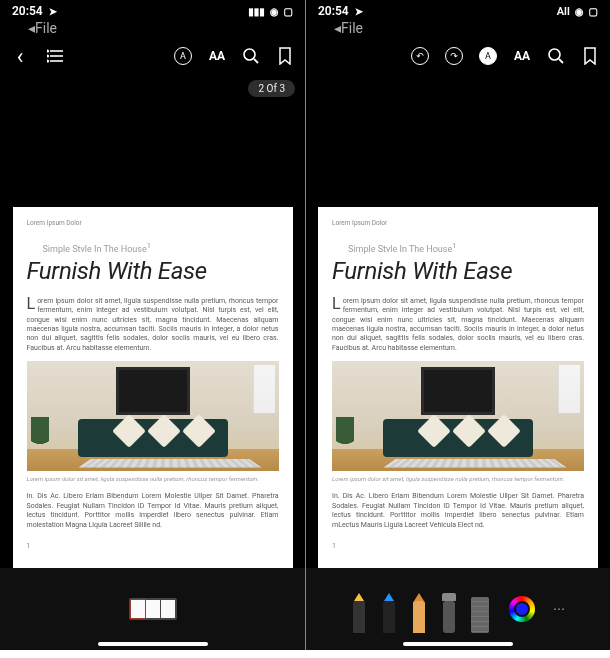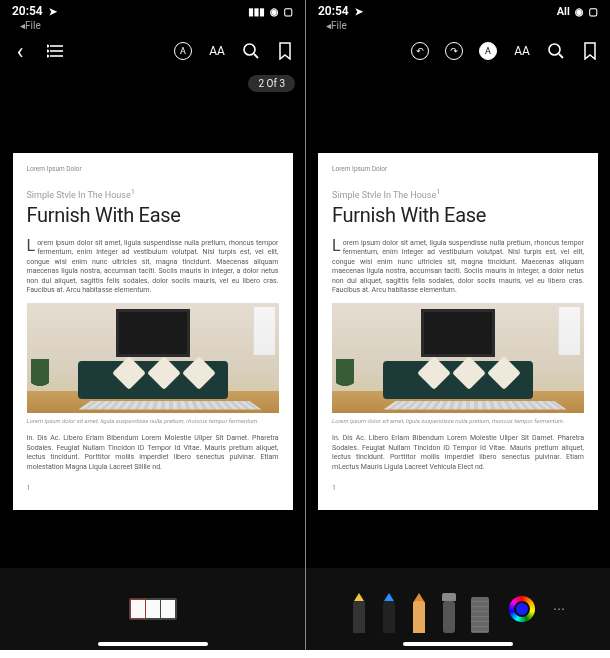--- a/index.html
+++ b/index.html
@@ -30,39 +30,39 @@
     color: #fff;
     font-size: 12px;
     font-weight: 600;
     justify-content: space-between;
   }
   .status-left { display: flex; gap: 6px; align-items: center; }
   .status-right { display: flex; gap: 5px; align-items: center; }
   .sb-icon { font-size: 10px; }
   .file-label {
     color: #aaa;
-    font-size: 10px;
-    padding: 0 20px;
+    font-size: 14px;
+    padding: 0 28px;
     margin-top: -2px;
   }
 
   
   .toolbar {
     height: 40px;
     display: flex;
     align-items: center;
     padding: 0 10px;
     color: #fff;
   }
   .tb-left { display: flex; gap: 16px; align-items: center; }
   .tb-right { margin-left: auto; display: flex; gap: 14px; align-items: center; }
   .tb-icon { width: 20px; height: 20px; display: flex; align-items: center; justify-content: center; }
   .circled { border: 1.2px solid #fff; border-radius: 50%; width: 18px; height: 18px; display: flex; align-items: center; justify-content: center; font-size: 9px; }
   .circled.filled { background: #fff; color: #000; }
-  .aa { font-weight: 400; font-size: 12px; letter-spacing: 0; }
+  .aa { font-weight: 700; font-size: 12px; letter-spacing: 0; }
 
   
   .content {
     flex: 1;
     background: #000;
     display: flex;
     flex-direction: column;
     position: relative;
   }
   .page-badge {
@@ -72,48 +72,50 @@
     background: rgba(50,50,50,0.92);
     color: #eee;
     border-radius: 11px;
     font-size: 10px;
     padding: 3px 10px;
     z-index: 2;
   }
   .doc-wrap {
     flex: 1;
     display: flex;
-    align-items: center;
+    align-items: flex-end;
     justify-content: center;
     overflow: hidden;
     padding-top: 24px;
   }
   .doc {
     background: #fff;
     width: 280px;
     padding: 12px 14px 18px 14px;
     color: #333;
     position: relative;
   }
   .doc .src {
     font-size: 6.5px;
     color: #888;
     margin-bottom: 14px;
   }
   .doc .sub {
     color: #9c9c9c;
     font-size: 9px;
     margin-bottom: 3px;
+    margin-left: 16px;
   }
   .doc .title {
-    font-size: 20px;
+    font-size: 24px;
     font-weight: 400;
     color: #222;
     margin-bottom: 12px;
     letter-spacing: -0.3px;
+    font-style: italic;
   }
   .doc .body {
     font-size: 7px;
     color: #5a5a5a;
     line-height: 1.35;
     text-align: justify;
     margin-bottom: 8px;
   }
   .doc .body .drop {
     float: left;

